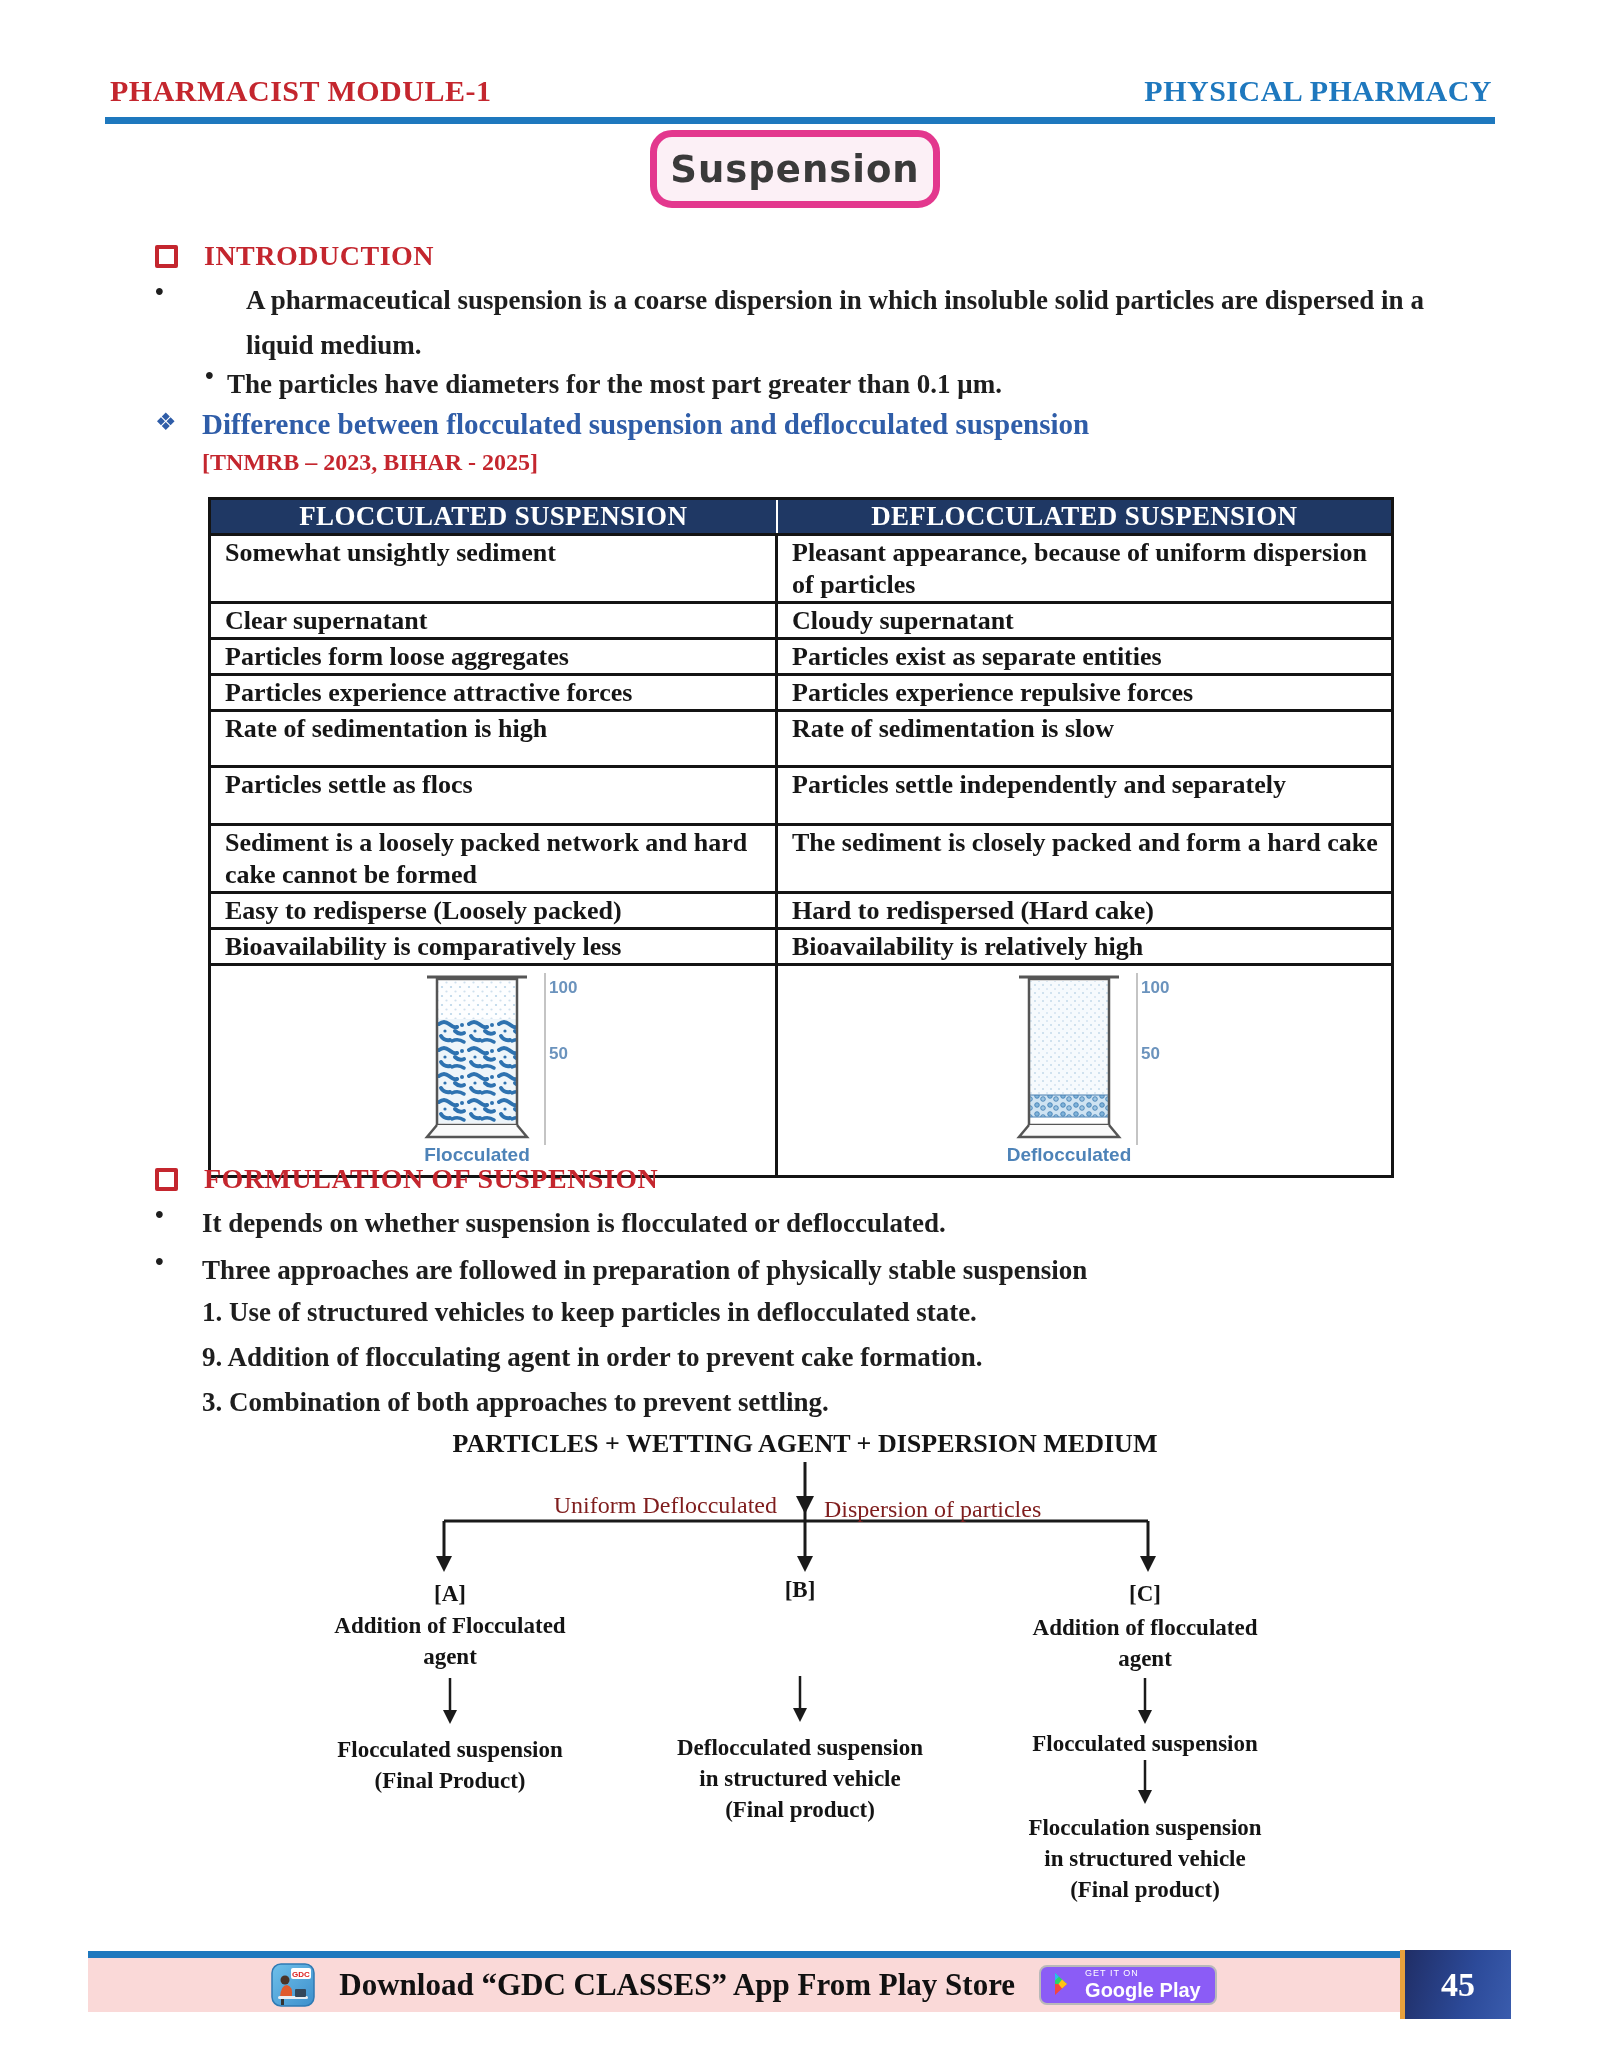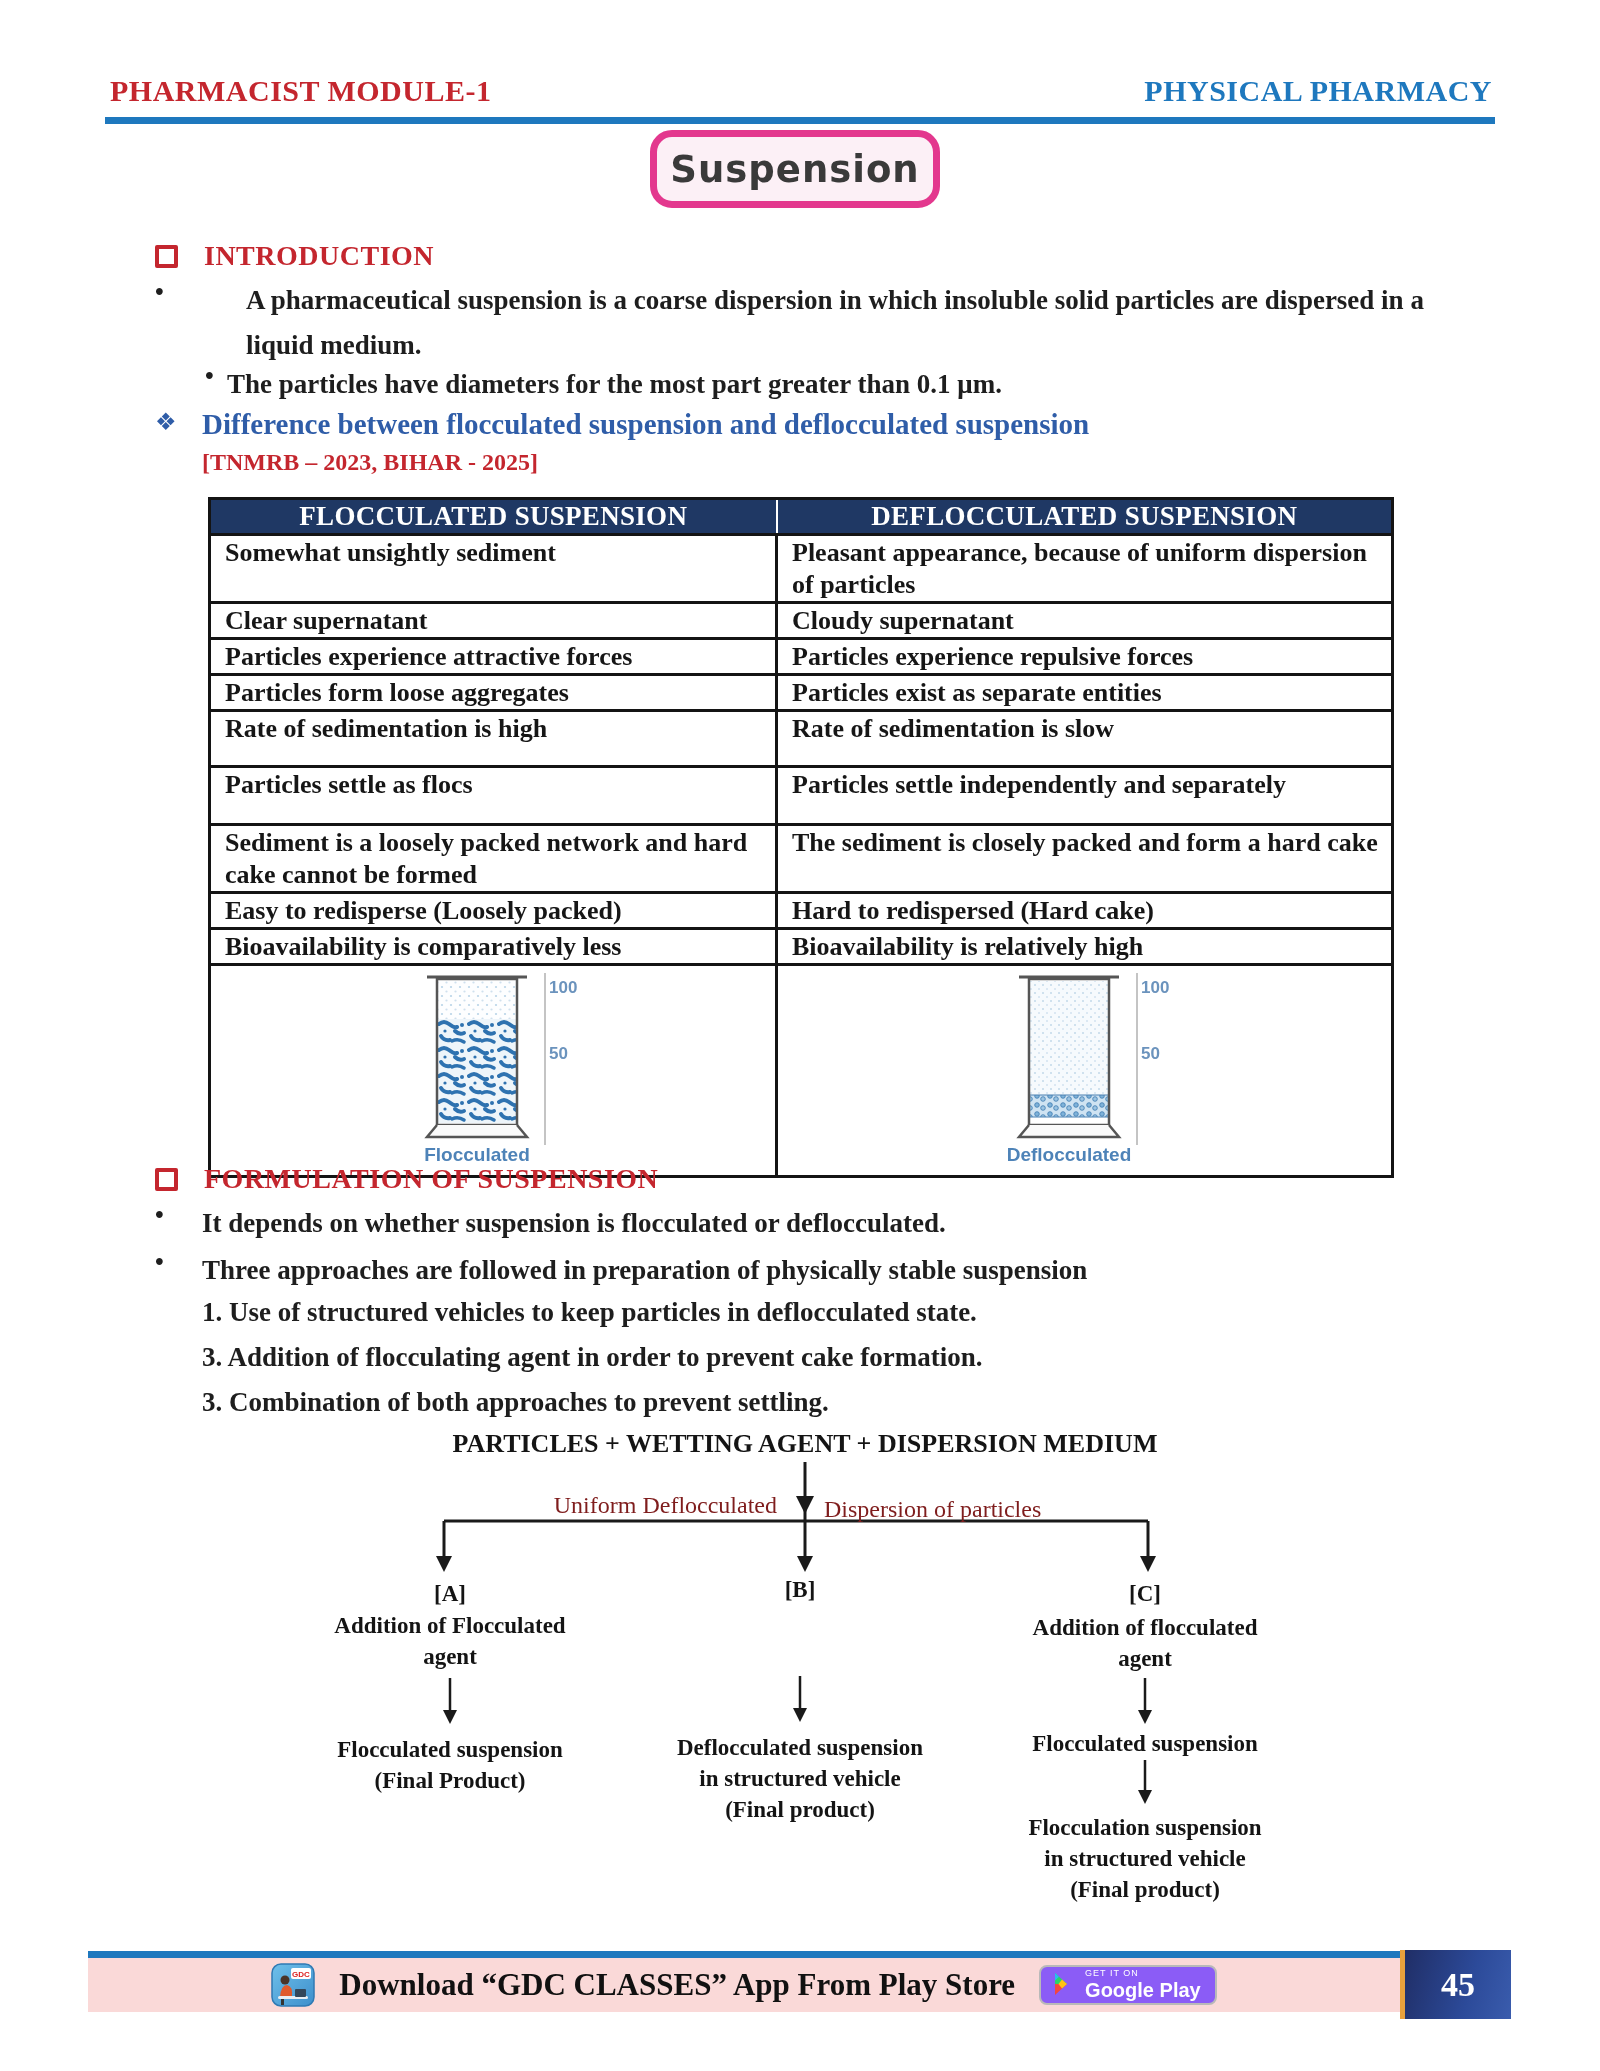--- a/index.html
+++ b/index.html
@@ -117,26 +117,26 @@
     </tr>
     <tr style="height:64px;">
       <td>Somewhat unsightly sediment</td>
       <td>Pleasant appearance, because of uniform dispersion of particles</td>
     </tr>
     <tr style="height:34px;">
       <td>Clear supernatant</td>
       <td>Cloudy supernatant</td>
     </tr>
     <tr style="height:34px;">
+      <td>Particles form loose aggregates</td>
+      <td>Particles exist as separate entities</td>
+    </tr>
+    <tr style="height:34px;">
       <td>Particles experience attractive forces</td>
       <td>Particles experience repulsive forces</td>
-    </tr>
-    <tr style="height:34px;">
-      <td>Particles form loose aggregates</td>
-      <td>Particles exist as separate entities</td>
     </tr>
     <tr style="height:56px;">
       <td>Rate of sedimentation is high</td>
       <td>Rate of sedimentation is slow</td>
     </tr>
     <tr style="height:58px;">
       <td>Particles settle as flocs</td>
       <td>Particles settle independently and separately</td>
     </tr>
     <tr style="height:64px;">
@@ -217,21 +217,21 @@
 
   <div class="abs bullet-row" style="top:1201px;">
     <span class="dot">•</span>
     <span class="txt">It depends on whether suspension is flocculated or deflocculated.</span>
   </div>
   <div class="abs bullet-row" style="top:1248px;">
     <span class="dot">•</span>
     <span class="txt">Three approaches are followed in preparation of physically stable suspension</span>
   </div>
   <div class="abs num-line" style="top:1297px;">1. Use of structured vehicles to keep particles in deflocculated state.</div>
-  <div class="abs num-line" style="top:1342px;">3. Addition of flocculating agent in order to prevent cake formation.</div>
+  <div class="abs num-line" style="top:1342px;">9. Addition of flocculating agent in order to prevent cake formation.</div>
   <div class="abs num-line" style="top:1387px;">3. Combination of both approaches to prevent settling.</div>
 
   <div class="abs flow">
     <svg class="abs" style="top:0;left:0;" width="1600" height="520">
       <g stroke="#1a1a1a" stroke-width="3" fill="#1a1a1a">
         <line x1="805" y1="42" x2="805" y2="101"></line>
         <polygon points="796,76 814,76 805,94" stroke="none"></polygon>
         <line x1="444" y1="101" x2="1148" y2="101"></line>
         <line x1="444" y1="101" x2="444" y2="138"></line>
         <polygon points="436,136 452,136 444,152" stroke="none"></polygon>

